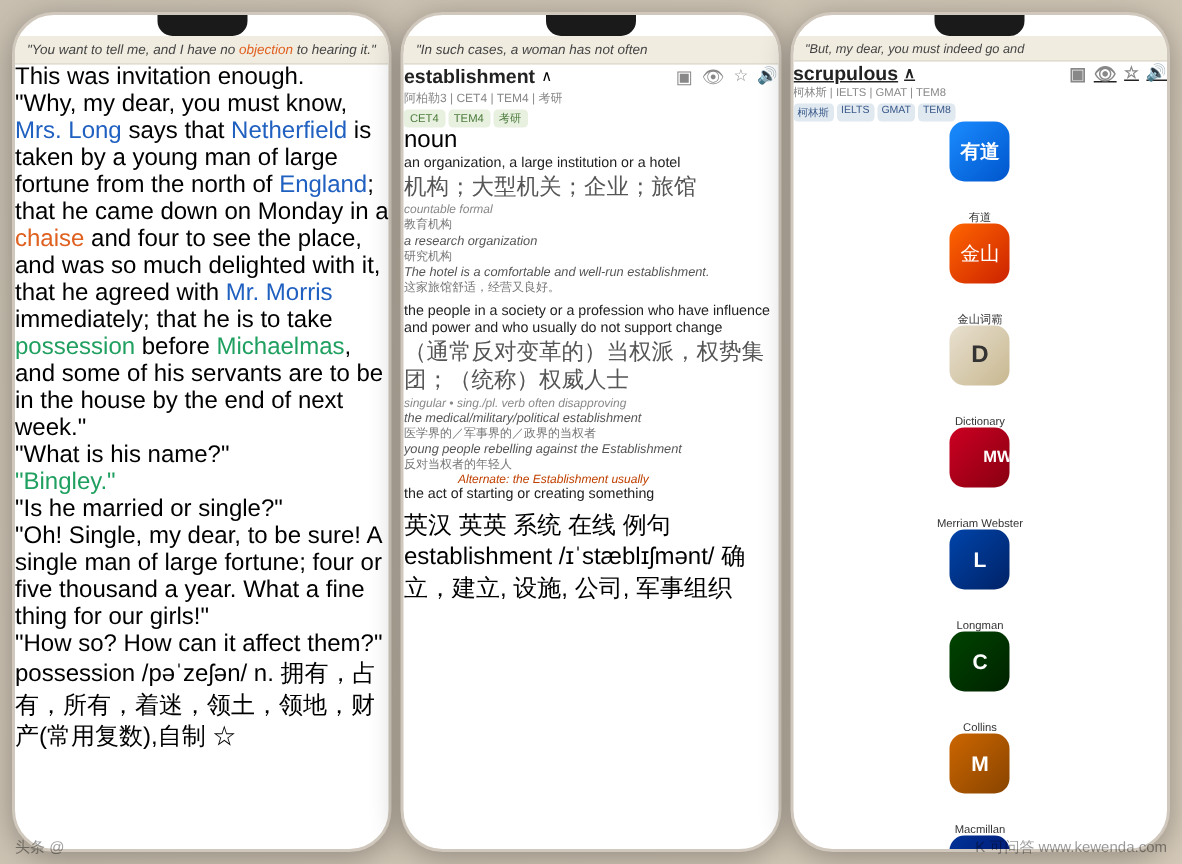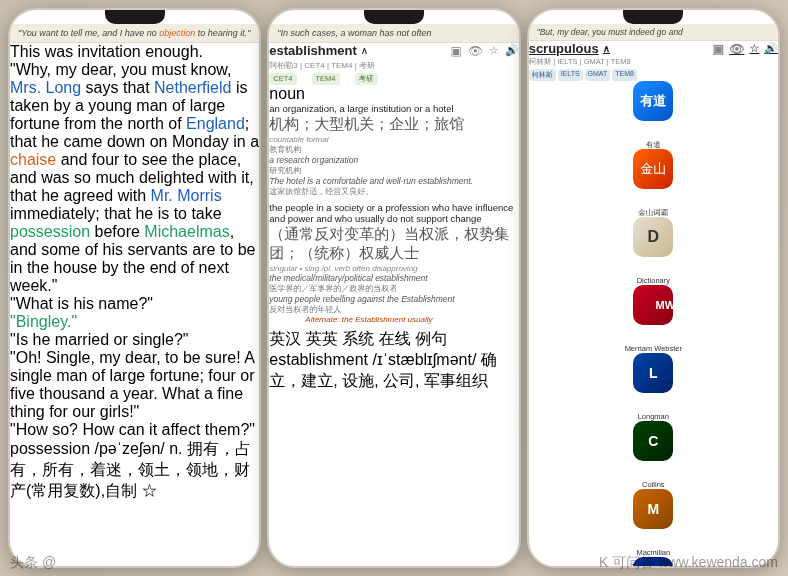--- a/index.html
+++ b/index.html
@@ -67,21 +67,21 @@
       margin-left: auto;
       color: #888;
       font-size: 12px;
     }
     .phone2 .dict-phonetic {
       font-size: 8px;
       color: #888;
     }
     .phone2 .dict-tags {
       display: flex;
-      gap: 15px;
+      gap: 2px;
       margin-top: 2px;
     }
     .phone2 .tag {
       background: #e8f0e0;
       color: #4a7a3a;
       border-radius: 3px;
       padding: 1px 4px;
       font-size: 7.5px;
     }
     .phone2 .def-block {
@@ -275,20 +275,21 @@
         </div>
         <div class="def-block">
           <div class="def-en">the people in a society or a profession who have influence and power and who usually do not support change</div>
           <div class="def-zh">（通常反对变革的）当权派，权势集团；（统称）权威人士</div>
           <div class="def-label">singular • sing./pl. verb often disapproving</div>
           <div class="def-example">the medical/military/political establishment</div>
           <div class="def-example-zh">医学界的／军事界的／政界的当权者</div>
           <div class="def-example">young people rebelling against the Establishment</div>
           <div class="def-example-zh">反对当权者的年轻人</div>
           <div class="def-label" style="color:#c04000;padding-left:36px;">Alternate: the Establishment usually</div>
+          <div class="def-en">the act of starting or creating something</div>
         </div>
       </div>
       <div class="bottom-tabs phone2">
         <span>英汉</span>
         <span>英英</span>
         <span>系统</span>
         <span>在线</span>
         <span>例句</span>
       </div>
       <div class="bottom-bar2 phone2">
@@ -366,16 +367,16 @@
 
         </div>
 
       </div>
 
     </div>
   </div>
 
 </div>
 
-<div class="watermark-bottom" style="position:fixed;bottom:4px;left:0;right:0;display:flex;justify-content:space-between;padding:0 10px;font-size:14px;color:rgba(0,0,0,0.4);pointer-events:none;">
+<div class="watermark-bottom" style="position:fixed;bottom:4px;left:0;right:0;display:flex;justify-content:space-between;padding:0 10px;font-size:10px;color:rgba(0,0,0,0.4);pointer-events:none;">
   <span>头条 @</span>
   <span>K 可问答 www.kewenda.com</span>
 </div>
 
 </body></html>

